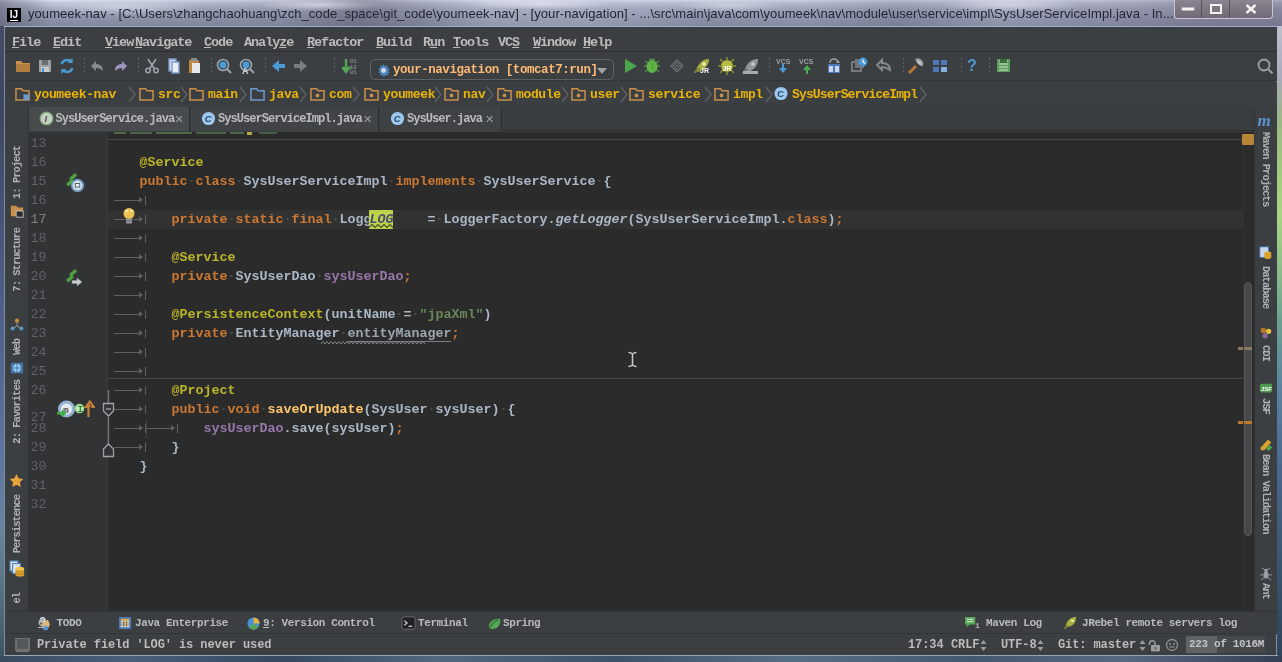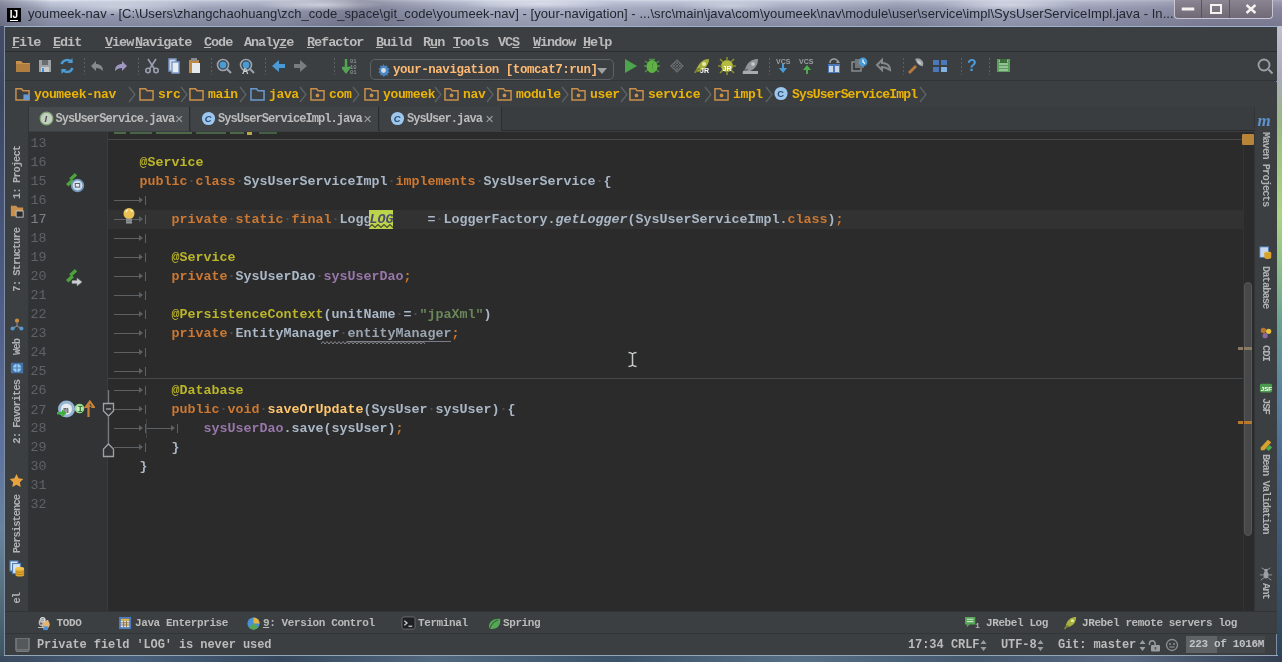--- a/index.html
+++ b/index.html
@@ -448,36 +448,36 @@
         <div class="ln" style="top:77.5px;color:#7e8183">17</div>
         <div class="ln" style="top:96.5px">18</div>
         <div class="ln" style="top:115.5px">19</div>
         <div class="ln" style="top:134.5px">20</div>
         <div class="ln" style="top:153.5px">21</div>
         <div class="ln" style="top:172.5px">22</div>
         <div class="ln" style="top:191.5px">23</div>
         <div class="ln" style="top:210.5px">24</div>
         <div class="ln" style="top:229.5px">25</div>
         <div class="ln" style="top:248.5px">26</div>
-        <div class="ln" style="top:269px">27</div>
+        <div class="ln" style="top:276px">27</div>
         <div class="ln" style="top:286.5px">28</div>
         <div class="ln" style="top:305.5px">29</div>
         <div class="ln" style="top:324.5px">30</div>
         <div class="ln" style="top:343.5px">31</div>
         <div class="ln" style="top:362.5px">32</div>
       </div>
     <div id="curline"></div>
     <div id="codelines">
         <div class="cl" style="top:20.5px;left:84px"><span class="y">@Service</span></div>
         <div class="cl" style="top:39.5px;left:84px"><span class="o">public</span><s>·</s><span class="o">class</span><s>·</s><span class="w">SysUserServiceImpl</span><s>·</s><span class="o">implements</span><s>·</s><span class="w">SysUserService</span><s>·</s><span class="w">{</span></div>
         <div class="cl" style="top:115.5px;left:116px"><span class="y">@Service</span></div>
         <div class="cl" style="top:134.5px;left:116px"><span class="o">private</span><s>·</s><span class="w">SysUserDao</span><s>·</s><span class="p">sysUserDao</span><span class="o">;</span></div>
         <div class="cl" style="top:172.5px;left:116px"><span class="y">@PersistenceContext</span><span class="w">(unitName</span><s>·</s><span class="w">=</span><s>·</s><span class="g">"jpaXml"</span><span class="w">)</span></div>
         <div class="cl" style="top:191.5px;left:116px"><span class="o">private</span><s>·</s><span class="w">EntityManager</span><s>·</s><span class="wavy">entityManager</span><span class="o">;</span></div>
-        <div class="cl" style="top:248.5px;left:116px"><span class="y">@Database</span></div>
+        <div class="cl" style="top:248.5px;left:116px"><span class="y">@Project</span></div>
         <div class="cl" style="top:267.5px;left:116px"><span class="o">public</span><s>·</s><span class="o">void</span><s>·</s><span class="m">saveOrUpdate</span><span class="w">(SysUser</span><s>·</s><span class="w">sysUser)</span><s>·</s><span class="w">{</span></div>
         <div class="cl" style="top:305.5px;left:116px"><span class="w">}</span></div>
         <div class="cl" style="top:324.5px;left:84px"><span class="w">}</span></div>
         <div class="cl" style="top:77.5px;left:116px"><span class="o">private</span><s>·</s><span class="o">static</span><s>·</s><span class="o">final</span><s>·</s><span class="w">Logger</span></div>
         <div class="cl" style="top:77.5px;left:372px"><span class="w">=</span><s>·</s><span class="w">LoggerFactory.</span><span class="w it">getLogger</span><span class="w">(SysUserServiceImpl.</span><span class="o">class</span><span class="w">)</span><span class="o">;</span></div>
         <div class="cl" style="top:286.5px;left:148px"><span class="p">sysUserDao</span><span class="w">.save(sysUser)</span><span class="o">;</span></div>
         <div class="tmark" style="left:85.5px;top:67.5px;width:26px"></div>
         <div class="ttick" style="left:116px;top:63.5px"></div>
         <div class="tmark" style="left:85.5px;top:86.5px;width:26px"></div>
         <div class="ttick" style="left:116px;top:82.5px"></div>
@@ -636,21 +636,21 @@
  <svg style="position:absolute;left:482px;top:4px" width="15" height="14" viewBox="0 0 16 15">
       <path d="M2 12C2 5 8 2 14 3c1 6-2 11-9 11-1 0-2-.7-3-2z" fill="#57a557"></path>
       <path d="M3 13c2-5 6-8 9-9" stroke="#2e6e2e" stroke-width="1.2" fill="none"></path>
     </svg>
  <div class="itm" style="left:498px">Spring</div>
  <svg style="position:absolute;left:959px;top:4px" width="16" height="14" viewBox="0 0 17 15">
       <path d="M1 1h11v8H6l-3 3V9H1z" fill="#57a557"></path>
       <path d="M3 3.5h7M3 6h7" stroke="#e8f0e8" stroke-width="1"></path>
       <text x="12" y="13" font-size="8" font-weight="bold" fill="#bbb" font-family="Liberation Mono">1</text>
     </svg>
- <div class="itm" style="left:981px">JRebel Log</div>
+ <div class="itm" style="left:981px">Maven Log</div>
  <svg style="position:absolute;left:1058px;top:3px" width="15" height="15" viewBox="0 0 16 16">
       <path d="M3 11C5 4 9 2 14 2c0 5-2 9-9 11z" fill="#a8b13e"></path>
       <circle cx="10" cy="6" r="1.6" fill="#e4ecb0"></circle>
       <path d="M2 15c.5-2.5 2-3.5 4-3.5" stroke="#7c8430" stroke-width="1.8" fill="none"></path>
     </svg>
  <div class="itm" style="left:1077px">JRebel remote servers log</div>
 </div>
 <div class="abs" id="statusbar">
   <svg style="position:absolute;left:10px;top:3px" width="15" height="14" viewBox="0 0 15 14">
       <rect x="1" y="0" width="13" height="12" fill="#55585a" stroke="#787b7d" stroke-width="1.5"></rect>

